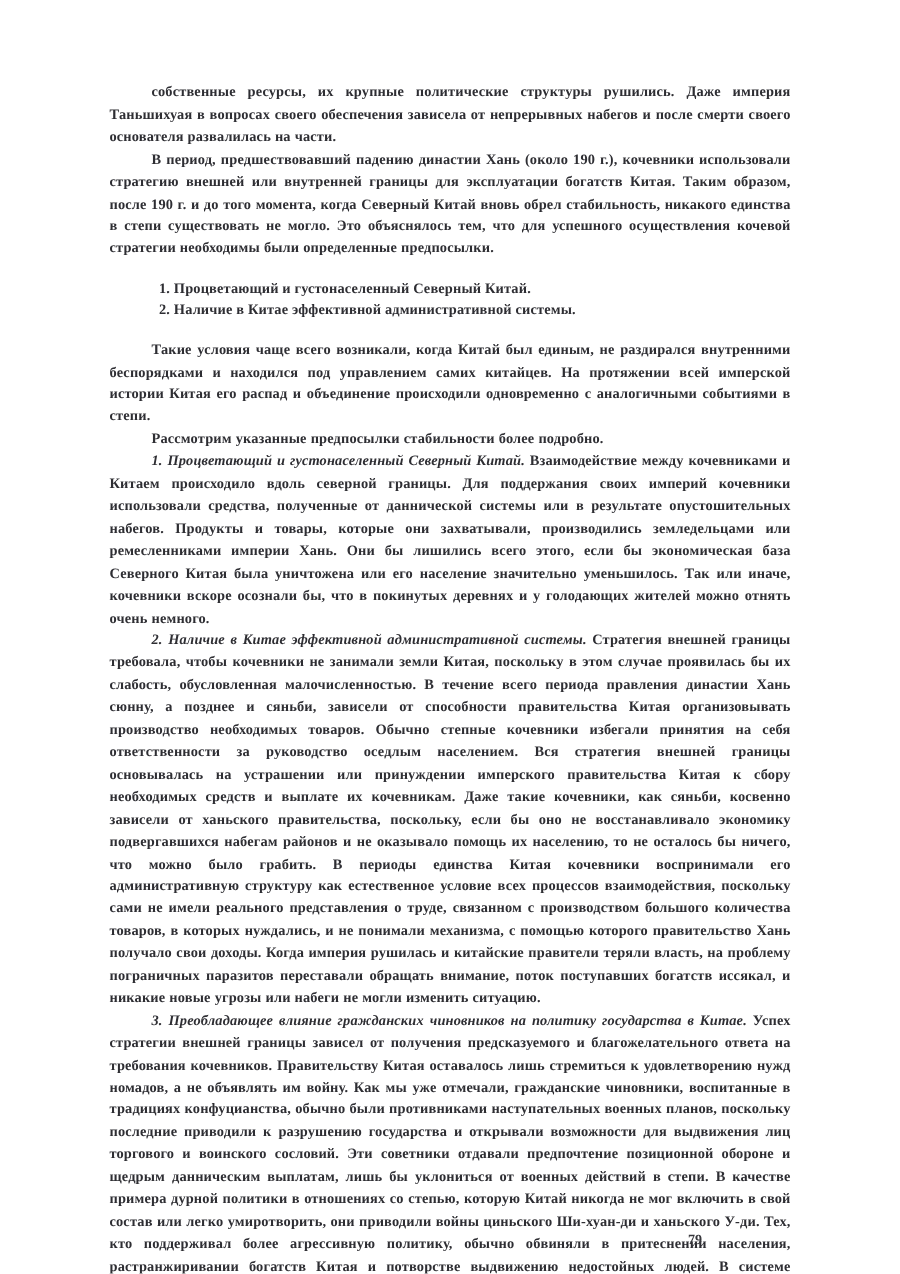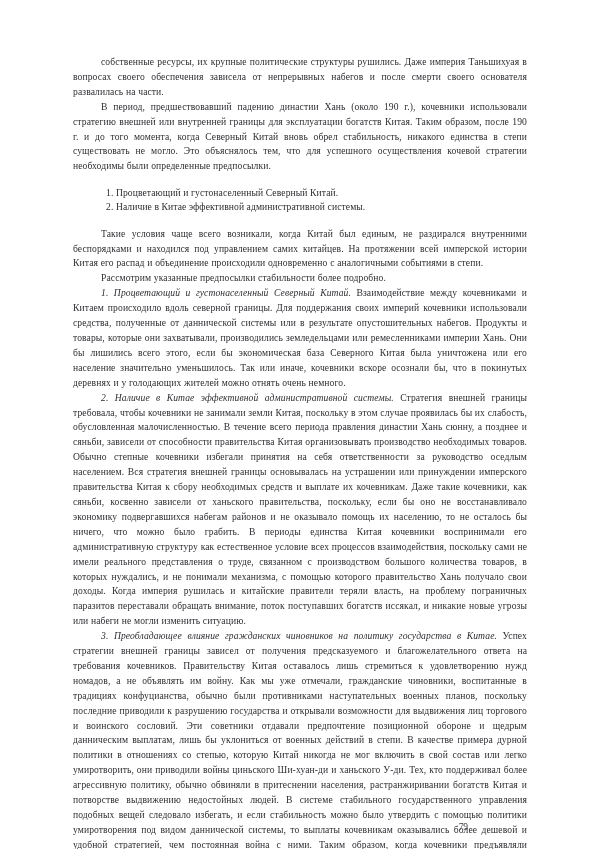--- a/index.html
+++ b/index.html
@@ -15,20 +15,21 @@
     font-family: "Liberation Serif", "DejaVu Serif", serif;
     color: #2b2b2e;
     -webkit-font-smoothing: antialiased;
   }
   .page {
     position: relative;
     width: 516px;
     height: 849px;
     background: #ffffff;
     box-sizing: border-box;
+    font-weight: bold;
   }
   .content {
     position: absolute;
     left: 73px;
     top: 55px;
     width: 454px;
   }
   p.para {
     margin: 0;
     font-size: 9.6px;

